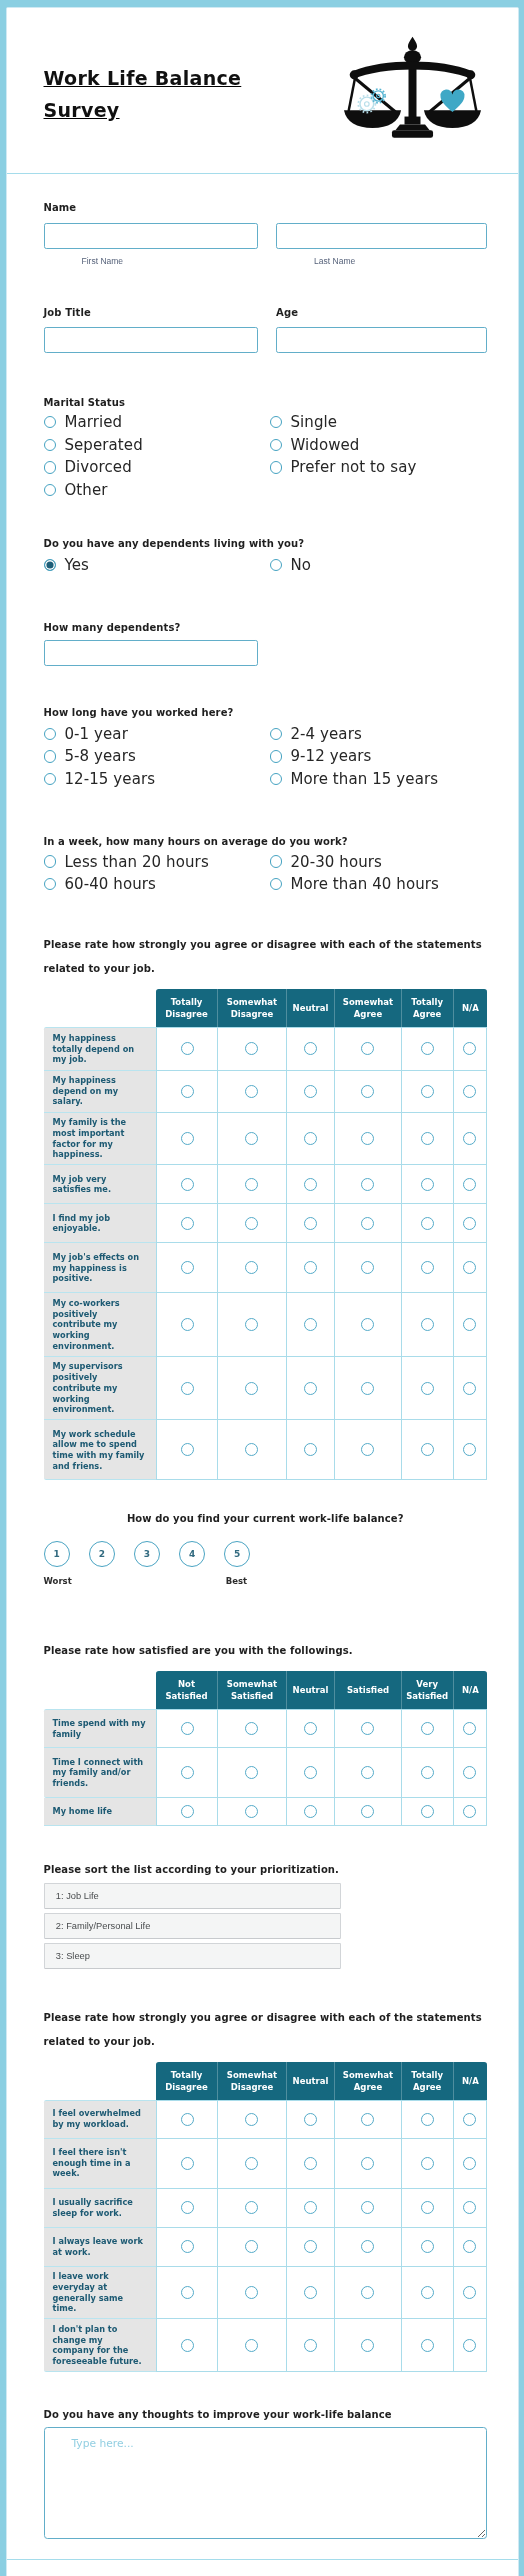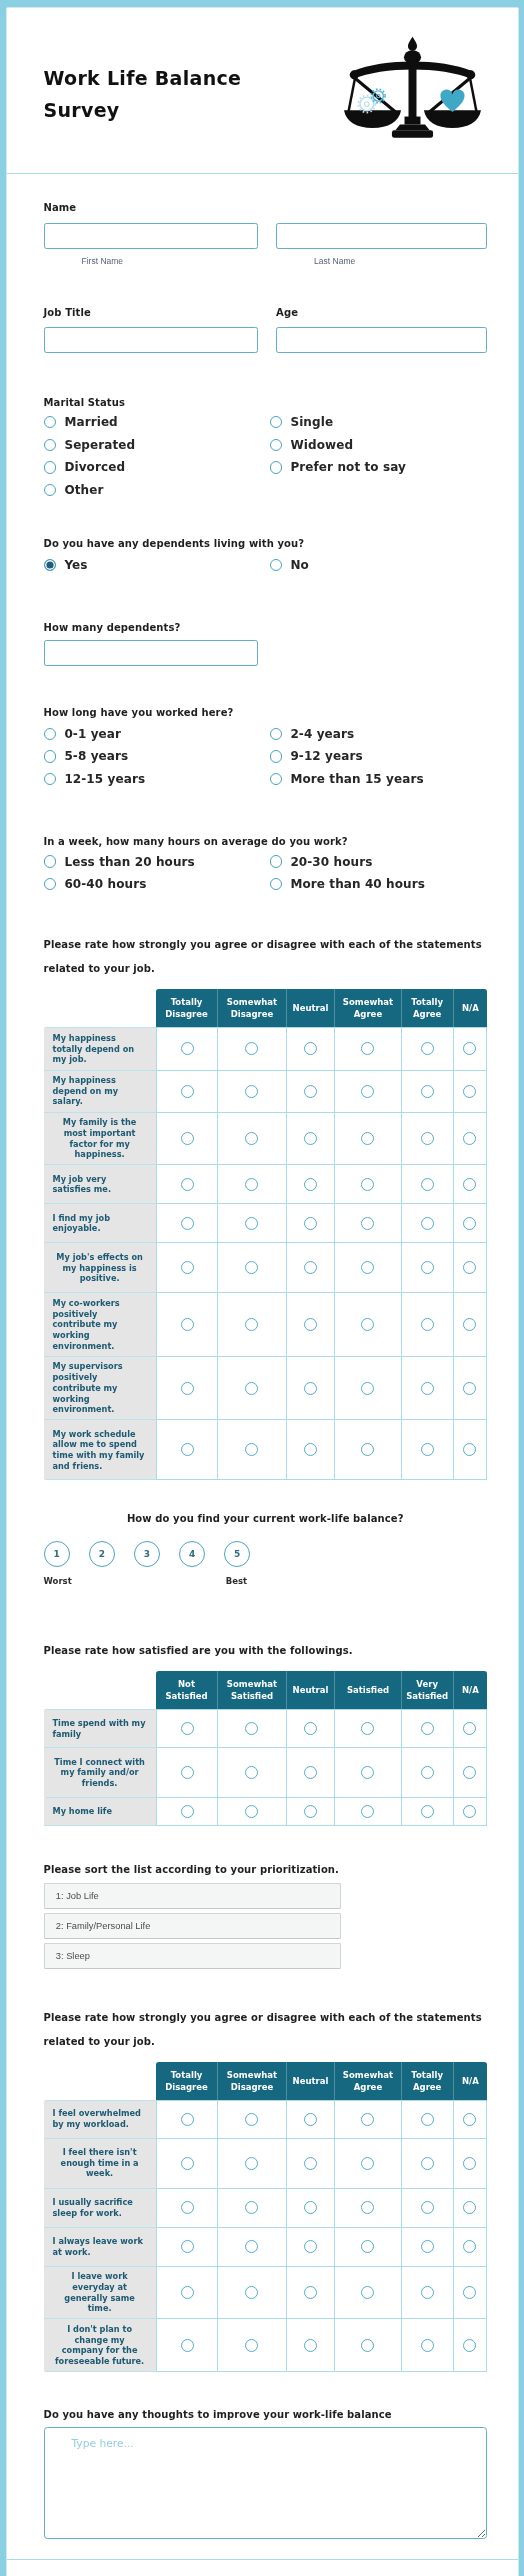--- a/index.html
+++ b/index.html
@@ -1,45 +1,45 @@
 <!DOCTYPE html>
 <html style="font-size:9px"><head>
 <meta charset="utf-8">
 <style>
   html,body{margin:0;padding:0;background:#8bcfe2;font-family:"DejaVu Sans","Liberation Sans",sans-serif;}
   .card{width:513px;margin:6.8px auto 7.3px;background:#ffffff;border:0.6px solid #cfe9f3;border-radius:1.7px;box-sizing:border-box;}
-  .card-header{position:relative;height:165px;box-sizing:border-box;padding:54px 37px 0;}
+  .card-header{position:relative;height:165px;box-sizing:border-box;padding:54px 37px 0;text-decoration:underline;}
   .page-title{margin:0;font-size:19px;font-weight:700;color:#111111;line-height:32px;letter-spacing:0.3px;max-width:271px;}
   .logo{position:absolute;top:27px;right:37px;width:137px;height:106px;}
   .divider{height:0.6px;background:#a5dceb;}
   .form-body{padding:28px 30.5px 17.5px 37px;}
   .qlabel{font-size:10px;font-weight:700;color:#1f1f1f;line-height:13.5px;letter-spacing:0.1px;}
   .intro{font-size:10px;font-weight:700;color:#1f1f1f;line-height:24px;letter-spacing:0.1px;}
   .sublabel{font-family:"Liberation Sans",sans-serif;font-size:8.5px;color:#56627a;line-height:10.2px;margin-top:6.8px;padding-left:38px;}
   .text-input{box-sizing:border-box;width:100%;height:26px;border:0.6px solid #62aec9;border-radius:2.3px;background:#fff;padding:0 6.8px;font-size:9.6px;color:#333;outline:none;}
   .grid2{display:grid;grid-template-columns:214px 1fr;column-gap:18.6px;}
   .optgrid{display:grid;grid-template-columns:226px 1fr;row-gap:10.2px;margin-top:6.8px;}
   .opt{display:flex;align-items:center;height:12.4px;cursor:pointer;}
   .radio{flex:0 0 auto;width:12.4px;height:12.4px;border:1.1px solid #46a3c2;border-radius:50%;background:#fff;box-sizing:border-box;}
   .radio.selected{background:#1d5e78;box-shadow:inset 0 0 0 1.4px #ffffff;}
-  .opt-label{margin-left:8.5px;font-size:12px;font-weight:700;color:#262626;letter-spacing:0.1px;}
+  .opt-label{margin-left:8.5px;font-size:15px;font-weight:400;color:#262626;letter-spacing:0.1px;}
   .mtable{display:block;}
   .trow{display:grid;grid-template-columns:25.3% 13.9% 15.4% 11% 14.9% 11.8% 7.7%;}
   .thead .hcell{background:#15687f;color:#fff;font-size:8.5px;font-weight:700;line-height:12px;text-align:center;display:flex;align-items:center;justify-content:center;min-height:38px;padding:1.1px 3.4px;box-sizing:border-box;border-left:0.6px solid rgba(255,255,255,.25);}
   .thead .hcell.first{border-left:none;border-top-left-radius:2.8px;}
   .thead .hcell.last{border-top-right-radius:2.8px;}
   .thead .corner{background:transparent;}
   .lcell{background:#e5e5e5;color:#1d5a73;font-size:8.2px;font-weight:700;line-height:10.7px;display:flex;align-items:center;padding:4.5px 9px;box-sizing:border-box;border-bottom:0.6px solid #b9e4ef;}
   .trow.first .lcell{border-top:0.6px solid #b9e4ef;border-top-left-radius:2.3px;}
   .trow.last .lcell{border-bottom-left-radius:2.3px;}
   .ccell{background:#fff;display:flex;align-items:center;justify-content:center;border-left:0.6px solid #a9dcea;border-bottom:0.6px solid #a9dcea;box-sizing:border-box;}
   .trow.first .ccell{border-top:0.6px solid #a9dcea;}
   .ccell.lastcol{border-right:0.6px solid #a9dcea;}
   .tradio{width:13px;height:13px;border:1.1px solid #55abc9;border-radius:50%;background:#fff;box-sizing:border-box;cursor:pointer;}
-  .mh1{min-height:28px;} .mh2{min-height:39px;} .mh3{min-height:50px;text-align:center;} .mh4{min-height:60px;}
+  .mh1{min-height:28px;} .mh2{min-height:39px;} .mh3{min-height:50px;} .mh4{min-height:60px;}
   .scale-row{display:flex;gap:18.6px;margin-top:14.7px;}
   .scale-circle{width:26.5px;height:26.5px;border:1.1px solid #4aa4c3;border-radius:50%;box-sizing:border-box;display:flex;align-items:center;justify-content:center;font-size:9px;font-weight:600;color:#336b80;cursor:pointer;background:#fff;}
   .scale-labels{display:flex;width:207px;margin-top:9px;font-size:8.5px;font-weight:600;color:#2d2d2d;}
   .scale-labels .max{margin-left:auto;margin-right:3.4px;}
   .sort-list{margin-top:6.8px;}
   .sort-item{box-sizing:border-box;width:297px;height:25.4px;margin-bottom:4.5px;background:#f4f5f5;border:0.6px solid #d2d5d8;border-bottom-color:#c7cacd;border-radius:1.1px;display:flex;align-items:center;padding-left:11.3px;font-family:"Liberation Sans",sans-serif;font-size:9.3px;color:#494c4e;cursor:grab;}
   textarea.thoughts{box-sizing:border-box;width:100%;height:112px;border:0.6px solid #62aec9;border-radius:3.4px;padding:9px 27px;font-family:"DejaVu Sans","Liberation Sans",sans-serif;font-size:10.7px;color:#333;outline:none;margin-top:5.6px;resize:both;}
   textarea.thoughts::placeholder{color:#92cfe2;opacity:1;}
   .card-footer{padding:21.4px 0 27px;display:flex;justify-content:center;}
   .submit-btn{width:133px;height:32px;background:#2b4d66;color:#ffffff;border:none;border-radius:4px;font-family:"DejaVu Sans","Liberation Sans",sans-serif;font-size:11.3px;font-weight:600;letter-spacing:0.2px;cursor:pointer;}

